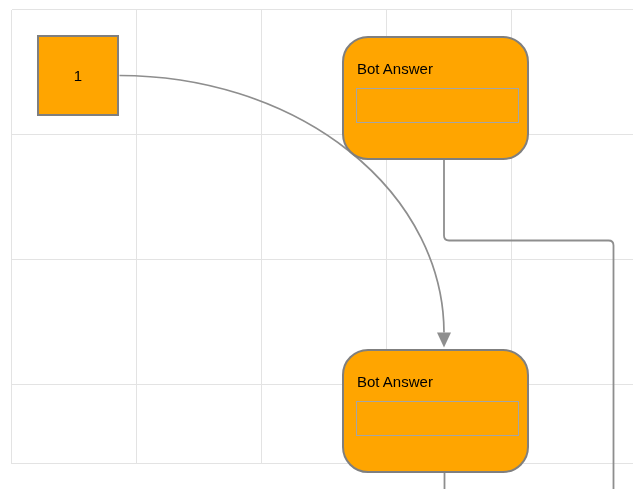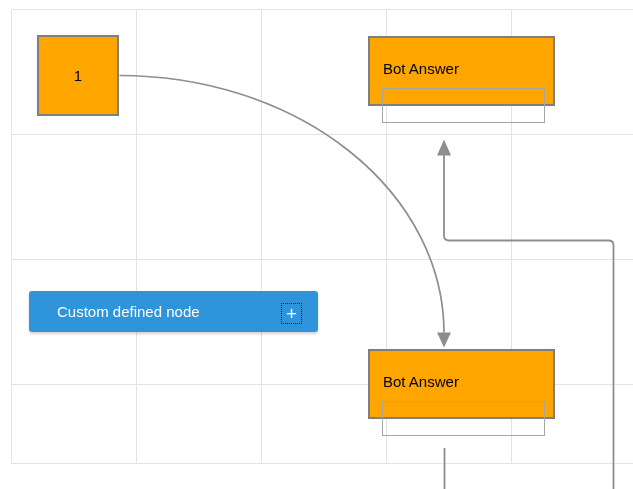--- a/index.html
+++ b/index.html
@@ -3,21 +3,21 @@
 <meta charset="utf-8">
 <style>
   html,body{margin:0;padding:0;background:#ffffff;font-family:"Liberation Sans","DejaVu Sans",sans-serif;}
   #canvas{position:relative;width:633px;height:489px;background:#ffffff;overflow:hidden;}
   #layers{position:absolute;left:0;top:0;width:633px;height:489px;display:block;}
 
   
   .node-orange{position:absolute;box-sizing:border-box;background:#FFA500;border:2px solid #7F7F7F;}
   #start-node{left:37px;top:35px;width:82px;height:81px;display:flex;align-items:center;justify-content:center;
               font-size:15px;color:#000;}
-  .bot-node{left:368px;width:187px;height:70px;}
+  .bot-node{left:342px;width:187px;height:124px;border-radius:26px;}
   #bot-node-top{top:36px;}
   #bot-node-bottom{top:349px;}
   .bot-title{position:absolute;left:13px;top:22px;font-size:15px;color:#000;white-space:nowrap;}
   .bot-field{position:absolute;left:12px;top:50px;width:163px;height:35px;box-sizing:border-box;
              border:1.5px solid #A5A5A5;background:transparent;}
 
   
   #custom-node{position:absolute;left:29px;top:291px;width:289px;height:41px;box-sizing:border-box;
                background:#2E95DB;border-radius:3px;box-shadow:0 2px 3px rgba(0,0,0,0.18);}
   #custom-node .label{position:absolute;left:28px;top:0;line-height:41px;font-size:15px;color:#ffffff;white-space:nowrap;}
@@ -67,18 +67,14 @@
   <div id="bot-node-top" class="node-orange bot-node">
     <div class="bot-title">Bot Answer</div>
     <div class="bot-field"></div>
   </div>
 
   <div id="bot-node-bottom" class="node-orange bot-node">
     <div class="bot-title">Bot Answer</div>
     <div class="bot-field"></div>
   </div>
 
-  <div id="custom-node">
-    <span class="label">Custom defined node</span>
-    <span id="plus-box">+</span>
-  </div>
 
 </div>
 
 </body></html>

